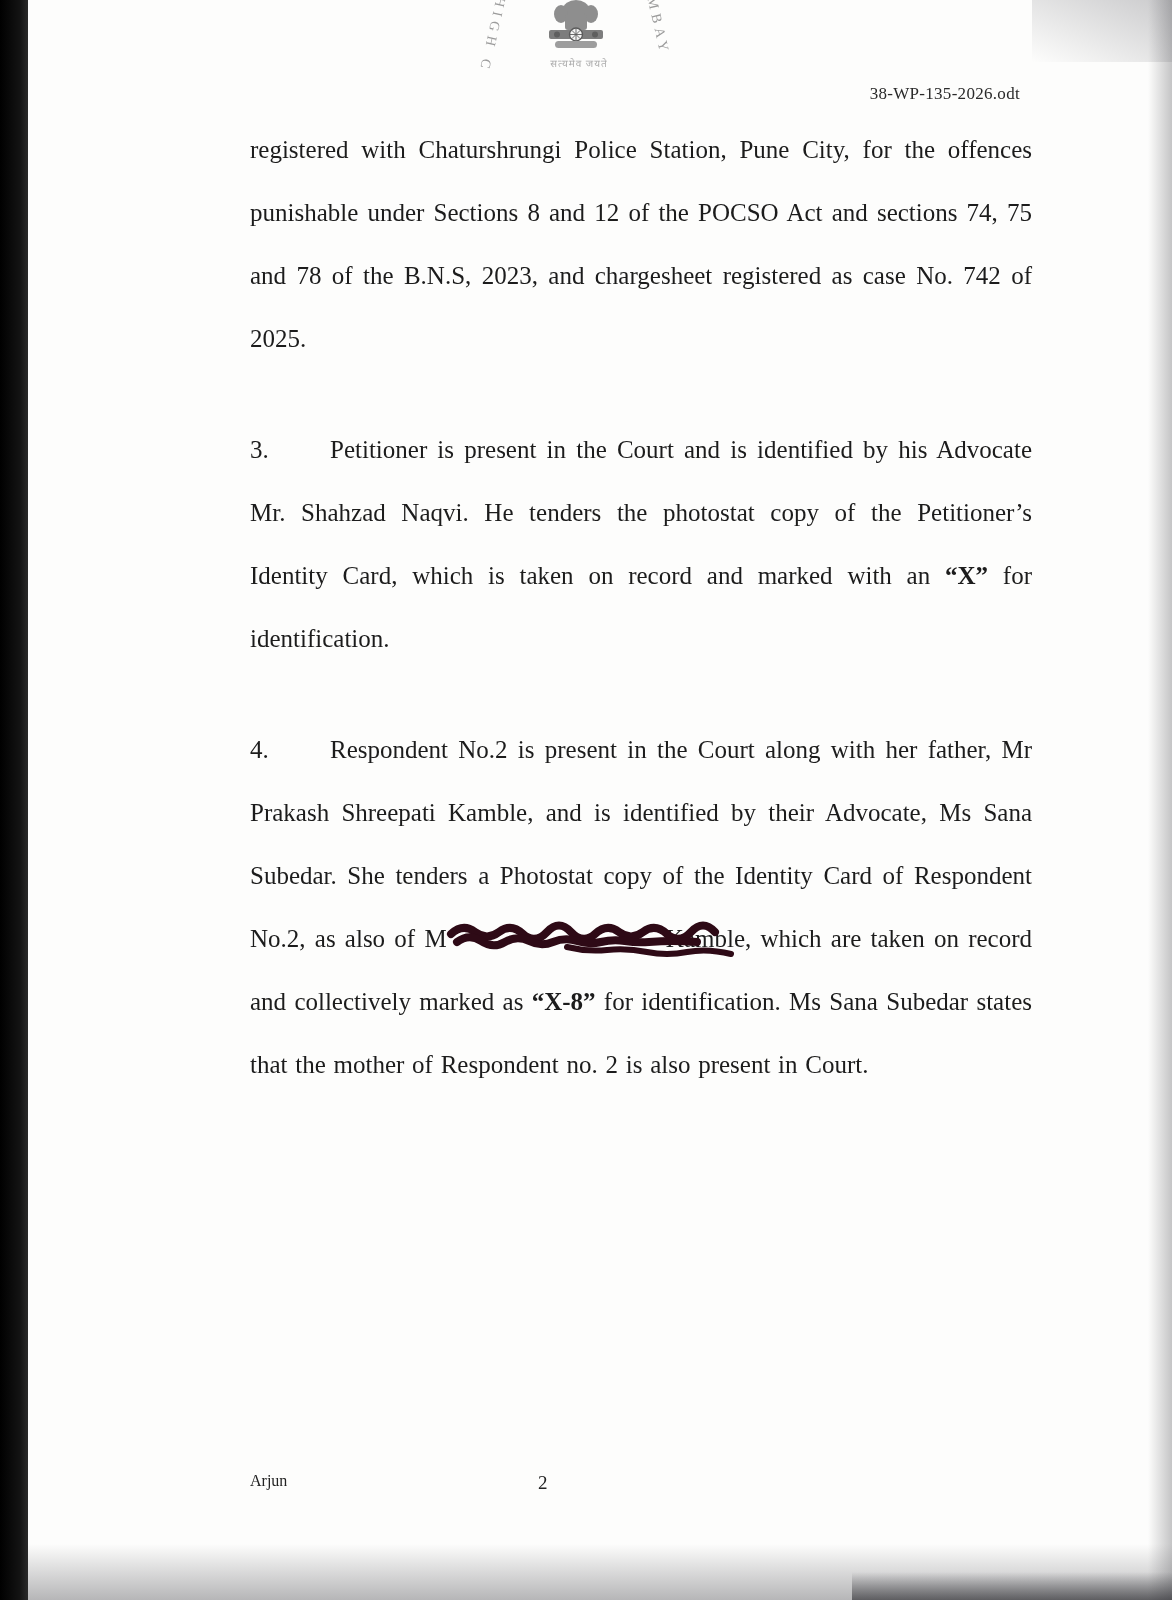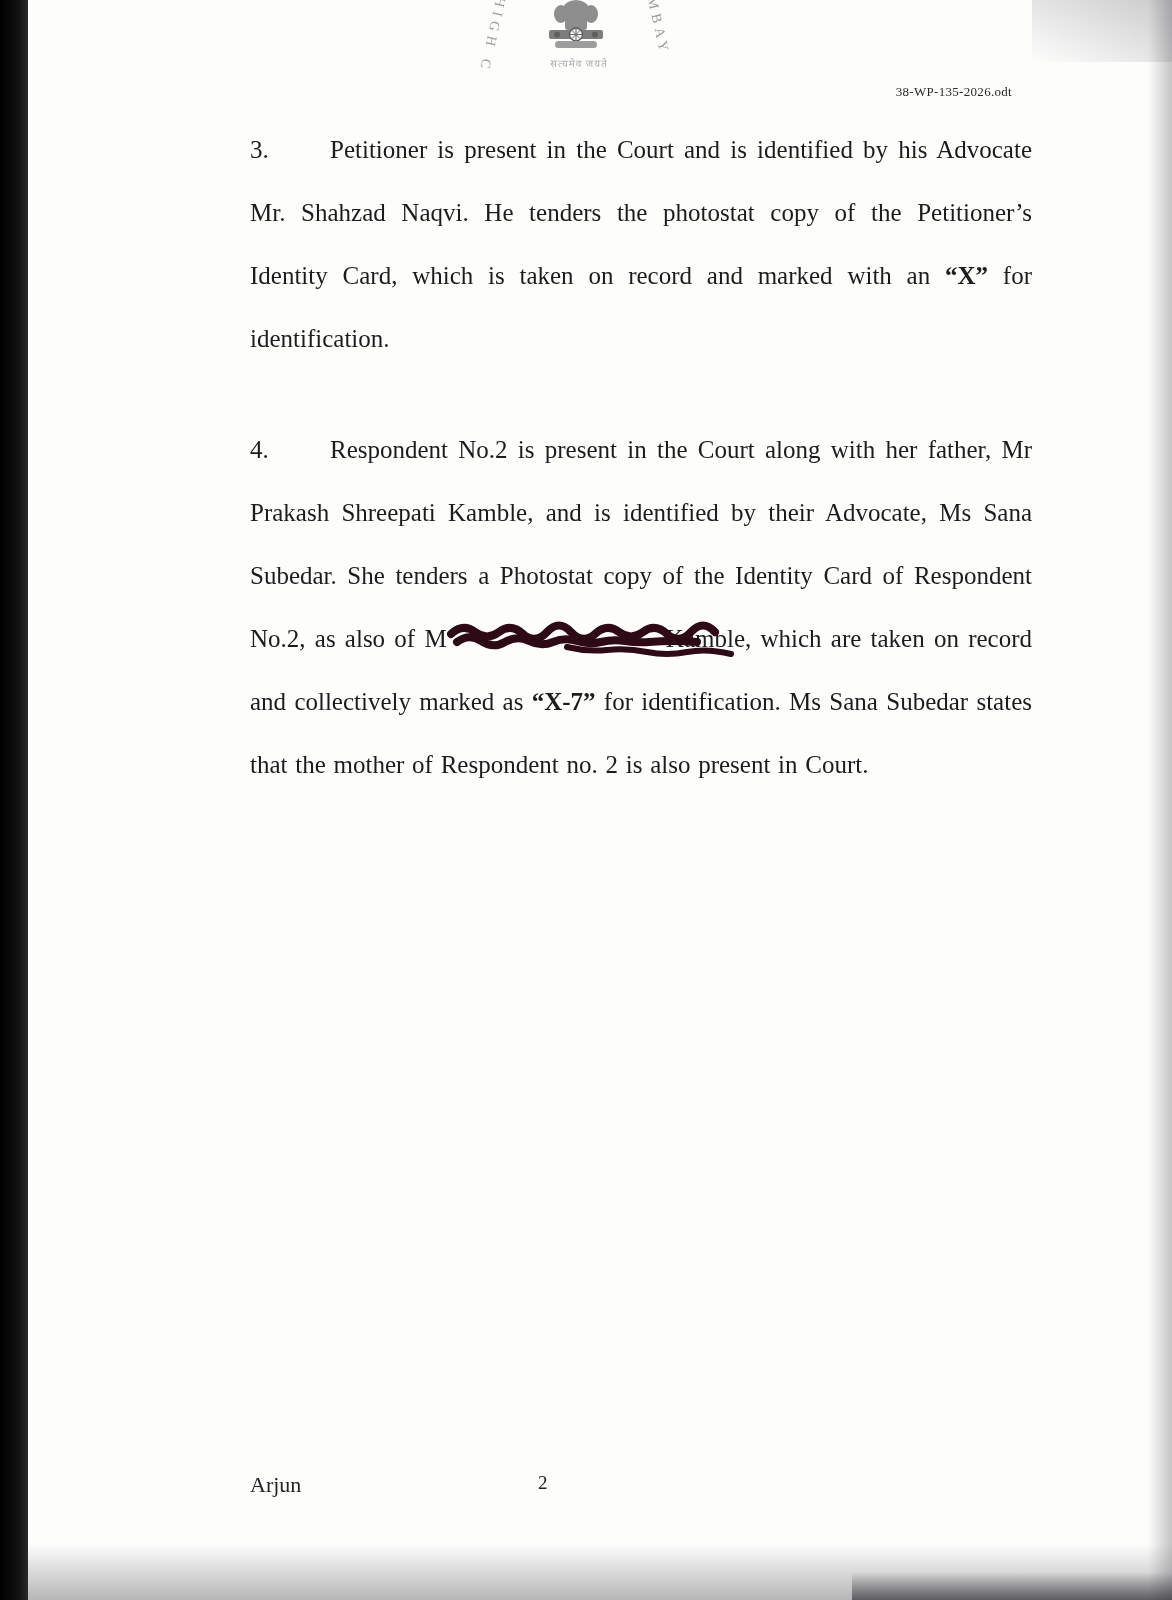--- a/index.html
+++ b/index.html
@@ -38,22 +38,22 @@
   .seal-left{left:6px;top:-4px;transform:rotate(13deg);}
   .seal-right{right:12px;top:-4px;transform:rotate(-13deg);}
   .emblem{position:absolute;left:66px;top:0;line-height:0;}
   .motto{
     position:absolute;left:46px;top:56px;width:110px;text-align:center;
     font-size:10px;color:#ababab;letter-spacing:1px;font-family:Liberation Serif, serif;
   }
 
   
   .filename{
-    position:absolute;top:84px;right:160px;
-    font-size:13px;color:#2a2a2a;letter-spacing:.3px;margin-left:42px;
+    position:absolute;top:84px;right:152px;
+    font-size:17px;color:#2a2a2a;letter-spacing:.3px;margin-left:42px;
   }
 
   
   .content{
     position:absolute;left:28px;top:0;width:1122px;
     padding:118px 118px 0 222px;box-sizing:border-box;
     font-size:25px;line-height:63px;color:#1c1c1c;
     text-align:justify;word-spacing:1.5px;
   }
   .content p{margin:0 0 48px 0;}
@@ -62,21 +62,21 @@
   b{font-weight:bold;}
 
   
   .redaction{
     display:inline-block;width:210px;height:30px;vertical-align:-5px;
     line-height:0;position:relative;
   }
   .redaction svg{overflow:visible;}
 
   
-  .footer-author{position:absolute;left:250px;top:1472px;font-size:22px;color:#222;}
+  .footer-author{position:absolute;left:250px;top:1472px;font-size:16px;color:#222;}
   .footer-page{position:absolute;left:538px;top:1472px;font-size:19px;color:#222;}
 </style>
 </head>
 <body>
 
 <div class="page">
 
   <div class="seal">
     <span class="seal-arc seal-left">HIGH C</span>
     <span class="seal-arc seal-right">MBAY</span>
@@ -101,30 +101,31 @@
         <rect x="11" y="41" width="42" height="7" rx="3.5" fill="#9d9d9d"></rect>
       </svg>
     </span>
     <span class="motto">सत्यमेव जयते</span>
   </div>
 
   <div class="filename">38-WP-135-2026.odt</div>
 
   <div class="content">
 
+    <p><span>registered with Chaturshrungi Police Station, Pune City, for the offences punishable under Sections 8 and 12 of the POCSO Act and sections 74, 75 and 78 of the B.N.S, 2023, and chargesheet registered as case No. 742 of 2025.</span></p>
 
     <p><span class="para-num">3.</span><span>Petitioner is present in the Court and is identified by his Advocate Mr. Shahzad Naqvi. He tenders the photostat copy of the Petitioner’s Identity Card, which is taken on record and marked with an </span><b>“X”</b><span> for identification.</span></p>
 
     <p><span class="para-num">4.</span><span>Respondent No.2 is present in the Court along with her father, Mr Prakash Shreepati Kamble, and is identified by their Advocate, Ms Sana Subedar. She tenders a Photostat copy of the Identity Card of Respondent No.2, as also of M</span><span class="redaction"><svg width="210" height="30" viewBox="0 0 210 30" xmlns="http://www.w3.org/2000/svg">
         <g fill="none" stroke="#2e0a16" stroke-linecap="round">
           <path stroke-width="8" d="M4,12 q12,-11 24,-2 t24,0 t24,2 t24,-2 t24,0 t24,2 t24,-2 t24,0 t24,2 t24,-2 t24,0"></path>
           <path stroke-width="8" d="M10,20 q12,-9 24,-1 t24,1 t24,-1 t24,1 t24,-1 t24,1 t24,-1 t24,1 t24,-1 t24,1"></path>
           <path stroke-width="6" d="M120,25 q20,5 40,3 t40,2 t40,0 t44,2"></path>
         </g>
-      </svg></span><span> Kamble, which are taken on record and collectively marked as </span><b>“X-7”</b><span> for identification. Ms Sana Subedar states that the mother of Respondent no. 2 is also present in Court.</span></p>
+      </svg></span><span> Kamble, which are taken on record and collectively marked as </span><b>“X-8”</b><span> for identification. Ms Sana Subedar states that the mother of Respondent no. 2 is also present in Court.</span></p>
 
 
   </div>
 
   <div class="footer-author">Arjun</div>
   <div class="footer-page">2</div>
 
   <div class="top-right-shade"></div>
   <div class="right-shade"></div>
   <div class="bottom-shade"></div>

